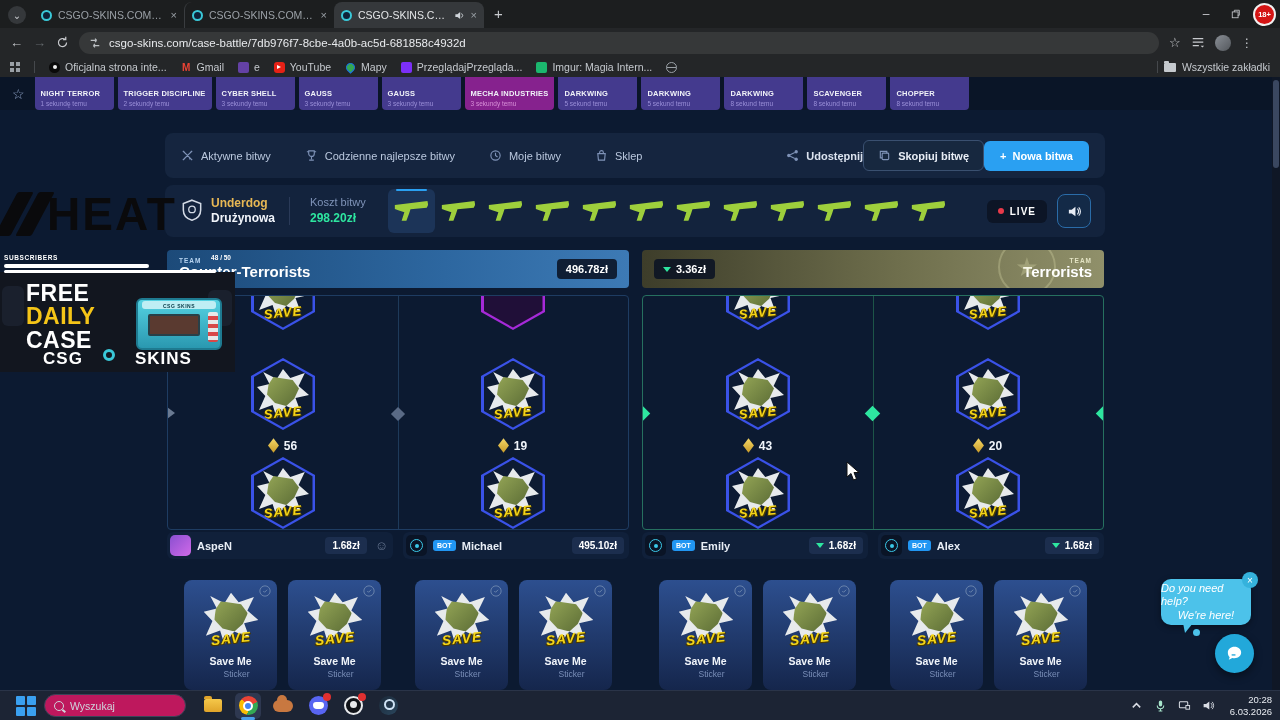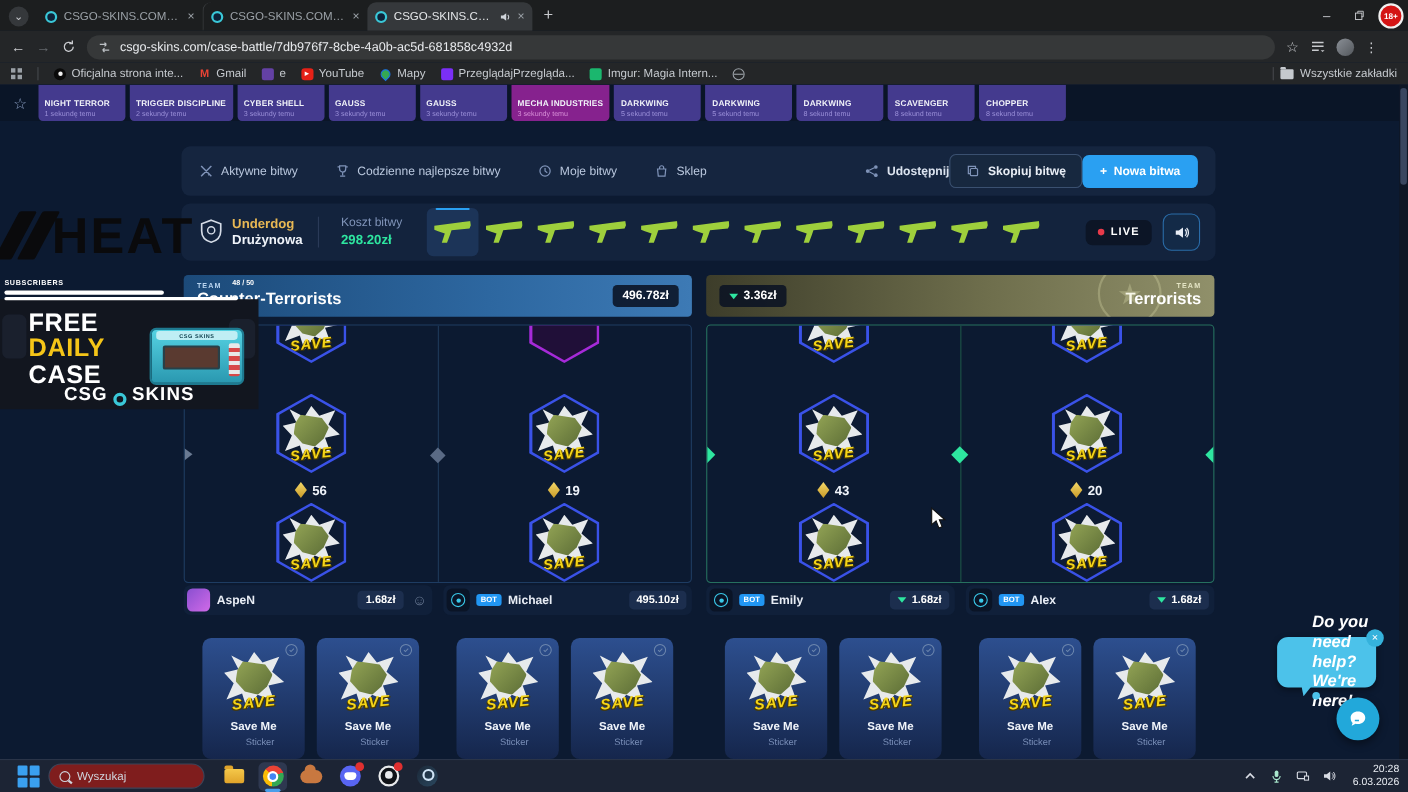--- a/index.html
+++ b/index.html
@@ -175,37 +175,37 @@
   .daily { position:absolute; left:0; top:272px; width:235px; height:100px; background:#12161f; z-index:19; overflow:hidden; }
   .daily .ghost { position:absolute; border-radius:6px; background:#222a3c; opacity:.5; }
   .daily-text { position:absolute; left:26px; top:10px; line-height:1.02; font-weight:900; font-size:23px; letter-spacing:.5px; }
   .dt-white { color:#fff; } .dt-yellow { color:#f5c518; }
   .case-art { position:absolute; left:136px; top:26px; width:86px; height:52px; }
   .case-body { position:absolute; inset:0; background:linear-gradient(180deg,#55d2e2,#2a98b0); border-radius:6px; border:2px solid #1e7a90; }
   .case-top { position:absolute; left:6px; right:6px; top:3px; height:8px; background:#bfeef4; border-radius:3px; }
   .case-panel { position:absolute; left:12px; right:22px; top:16px; height:22px; background:#5a3a30; border:2px solid #284048; border-radius:2px; }
   .case-stripe { position:absolute; right:4px; top:14px; width:10px; height:30px; background:repeating-linear-gradient(180deg,#e8e8e8 0 4px,#d84848 4px 8px); border-radius:2px; }
   .case-brand { position:absolute; left:0; right:0; top:5px; text-align:center; color:#083a48; font-size:5px; font-weight:bold; letter-spacing:.5px; }
-  .brand-line { position:absolute; left:0; top:77px; width:235px; text-align:center; color:#fff; font-size:17px; font-weight:900; letter-spacing:1px; display:flex; align-items:flex-end; justify-content:center; gap:5px; }
+  .brand-line { position:absolute; left:0; top:77px; width:235px; text-align:center; color:#fff; font-size:17px; font-weight:900; letter-spacing:1px; display:flex; align-items:flex-start; justify-content:center; gap:20px; }
   .brand-dot { width:12px; height:12px; border-radius:50%; background:#12161f; border:3px solid #3ac8d8; display:inline-block; }
 
   
   .chat-bubble { position:absolute; left:1161px; top:579px; width:90px; height:46px; background:#4cc2ea; border-radius:10px; z-index:30; display:flex; flex-direction:column; align-items:center; justify-content:center; box-shadow:0 2px 6px rgba(0,0,0,.4); }
-  .chat-line { color:#fff; font-size:15px; font-weight:bold; font-style:italic; line-height:1.2;padding-left:32px; }
+  .chat-line { color:#fff; font-size:11px; font-weight:normal; font-style:italic; line-height:1.2; }
   .chat-close { position:absolute; right:-7px; top:-7px; width:16px; height:16px; border-radius:50%; background:#35b2dc; color:#fff; font-size:10px; display:flex; align-items:center; justify-content:center; }
   .chat-tail { position:absolute; left:22px; top:623px; width:10px; height:10px; background:#4cc2ea; clip-path:polygon(0 0,100% 0,20% 100%); left:1183px; z-index:30; }
   .chat-dot { position:absolute; left:1193px; top:629px; width:7px; height:7px; border-radius:50%; background:#4cc2ea; z-index:30; }
   .chat-fab { position:absolute; left:1215px; top:634px; width:39px; height:39px; border-radius:50%; background:#22a8da; z-index:30; display:flex; align-items:center; justify-content:center; box-shadow:0 3px 8px rgba(0,0,0,.45); }
   .chat-fab svg { width:19px; height:19px; }
 
   
   .taskbar { position:absolute; left:0; top:690px; width:1280px; height:30px; background:#1c2434; border-top:1px solid #2a3448; display:flex; align-items:center; padding:0 8px; z-index:40; }
   .start { width:22px; height:22px; display:grid; grid-template-columns:9px 9px; grid-gap:2px; place-content:center; margin:0 7px; }
   .start i { width:9px; height:9px; background:#3aa0f0; border-radius:1px; }
-  .tsearch { width:142px; height:23px; background:#7f1d1d; border:1px solid #3c4459; border-radius:12px; display:flex; align-items:center; gap:6px; padding:0 9px; margin-right:14px; }
+  .tsearch { width:142px; height:23px; background:#be185d; border:1px solid #3c4459; border-radius:12px; display:flex; align-items:center; gap:6px; padding:0 9px; margin-right:14px; }
   .tsearch .mag { width:10px; height:10px; border:1.5px solid #cfd4dc; border-radius:50%; position:relative; flex:none; }
   .tsearch .mag::after { content:""; position:absolute; right:-3px; bottom:-2px; width:4px; height:1.5px; background:#cfd4dc; transform:rotate(40deg); }
   .tsearch input { background:transparent; border:none; outline:none; color:#cfd4dc; font-size:10.5px; width:100px; }
   .tsearch input::placeholder { color:#cfd4dc; }
   .tapps { display:flex; align-items:center; gap:9px; }
   .tapp { width:26px; height:26px; display:flex; align-items:center; justify-content:center; position:relative; border-radius:5px; }
   .tapp.active { background:#2e3850; }
   .tapp.active::after { content:""; position:absolute; bottom:-1px; left:6px; width:14px; height:3px; background:#4a9eea; border-radius:2px; }
   .i-folder { width:18px; height:13px; background:linear-gradient(180deg,#f5c84a,#e0a42a); border-radius:2px; position:relative; }
   .i-folder::before { content:""; position:absolute; top:-3px; left:0; width:8px; height:3px; background:#e0a42a; border-radius:2px 2px 0 0; }

